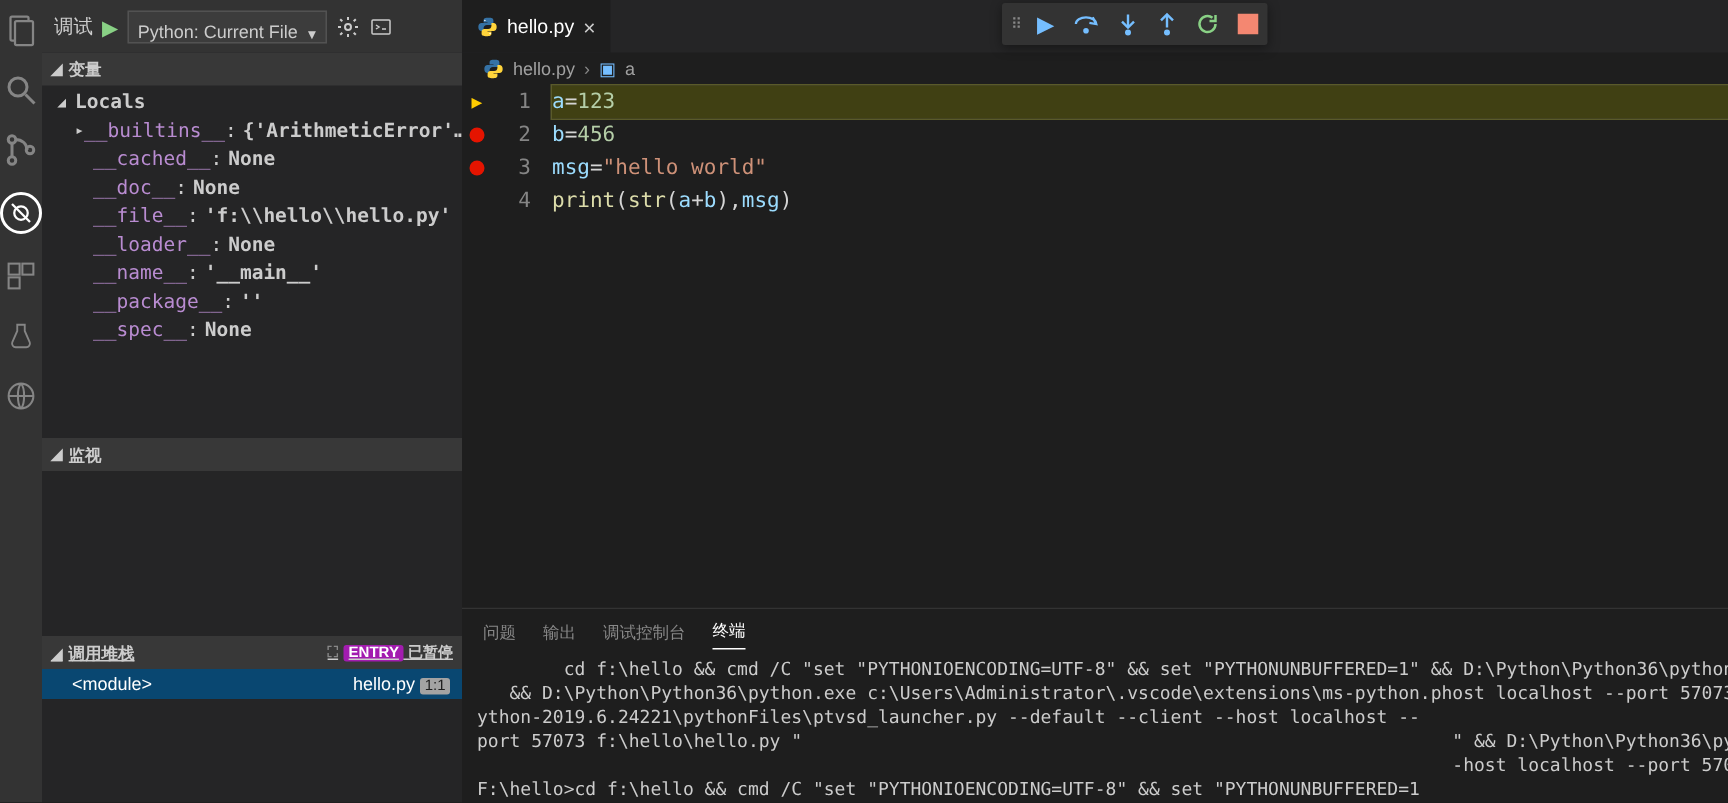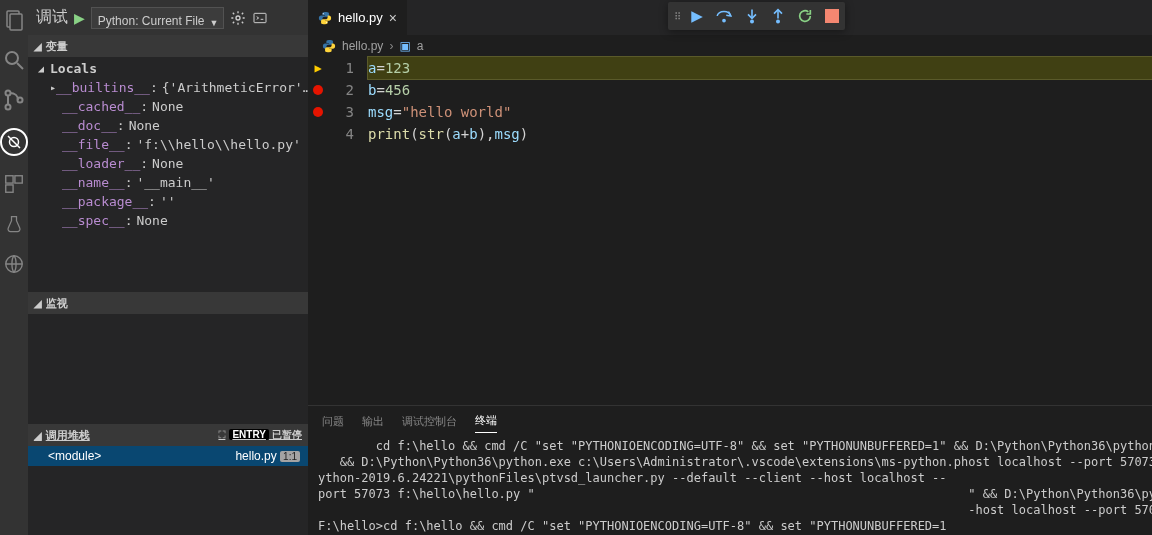--- a/index.html
+++ b/index.html
@@ -17,38 +17,38 @@
   width: 48px; background: #333333;
   display: flex; flex-direction: column; align-items: center;
   padding-top: 8px; gap: 16px;
 }
 .activity-bar .aicon { width: 24px; height: 24px; display:flex; align-items:center; justify-content:center; color:#858585; cursor:pointer; }
 .activity-bar .aicon.debug-active { color:#fff; border:2px solid #fff; border-radius:50%; width:28px; height:28px; position:relative; }
 .activity-bar .aicon.debug-active::after { content:""; position:absolute; left:-1px; top:-1px; width:30px; height:30px; border-radius:50%; }
 
 .sidebar { width: 280px; background:#252526; display:flex; flex-direction:column; }
 .sb-header { height:35px; background:#333333; display:flex; align-items:center; padding:0 8px; gap:6px; }
-.sb-title { color:#ccc; font-size:16px; }
+.sb-title { color:#ccc; font-size:13px; }
 .sb-select { background:#3c3c3c; color:#ccc; border:1px solid #525252; height:22px; padding:0 18px 0 6px; font-size:12px; position:relative; display:flex; align-items:flex-end; min-width:120px; }
 .sb-select::after { content:"▼"; position:absolute; right:4px; font-size:9px; color:#ccc; }
 .sb-play { color:#89d185; font-size:14px; }
 .sb-icon { color:#ccc; font-size:13px; cursor:pointer; }
 .sb-icon svg { width:16px; height:16px; }
 .sb-section { background:#252526; }
 .sb-section-head { height:22px; background:#383838; display:flex; align-items:center; padding-left:6px; font-size:11px; font-weight:bold; color:#ccc; }
 .sb-section-head .chev { margin-right:4px; font-size:10px; }
 .vars-body { padding:2px 0; font-family: Consolas, monospace; font-size:13px; }
 .var-row { display:flex; align-items:center; padding:2px 0 2px 22px; white-space:nowrap; overflow:hidden; text-overflow:ellipsis; }
 .var-row.scope { padding-left:10px; font-weight:bold; color:#ccc; }
 .var-row .chev { width:12px; display:inline-block; color:#ccc; font-size:10px; }
 .var-name { color:#b98cd1; }
 .var-colon { color:#ccc; }
-.var-val { color:#cccccc; margin-left:4px; }
+.var-val { color:#cccccc; margin-left:4px;font-weight:bold; }
 .callstack-head { display:flex; align-items:center; justify-content:space-between; padding-right:6px;text-decoration:underline; }
-.cs-badge { background:#000000; color:#fff; font-size:10px; padding:0 3px; border-radius:2px; margin-left:4px; }
+.cs-badge { background:#a21caf; color:#fff; font-size:10px; padding:0 3px; border-radius:2px; margin-left:4px; }
 .cs-status { color:#ccc; font-size:10px; }
 .cs-row { display:flex; align-items:center; justify-content:space-between; padding:3px 8px 3px 20px; background:#094771; color:#fff; font-size:12px; }
 .cs-file { background:#a3a3a3; color:#1e1e1e; padding:0 3px; font-size:10px; border-radius:2px; }
 
 .main { flex:1; display:flex; flex-direction:column; background:#1e1e1e; position:relative; }
 .tabs { height:35px; background:#252526; display:flex; align-items:stretch; }
 .tab { background:#1e1e1e; display:flex; align-items:center; padding:0 10px; gap:6px; font-size:13px; color:#fff; }
 .tab .pyicon { width:14px; height:14px; }
 .tab .close { color:#ccc; font-size:14px; cursor:pointer; }
 .breadcrumbs { height:22px; display:flex; align-items:center; padding-left:14px; gap:6px; color:#a0a0a0; font-size:12px; }

